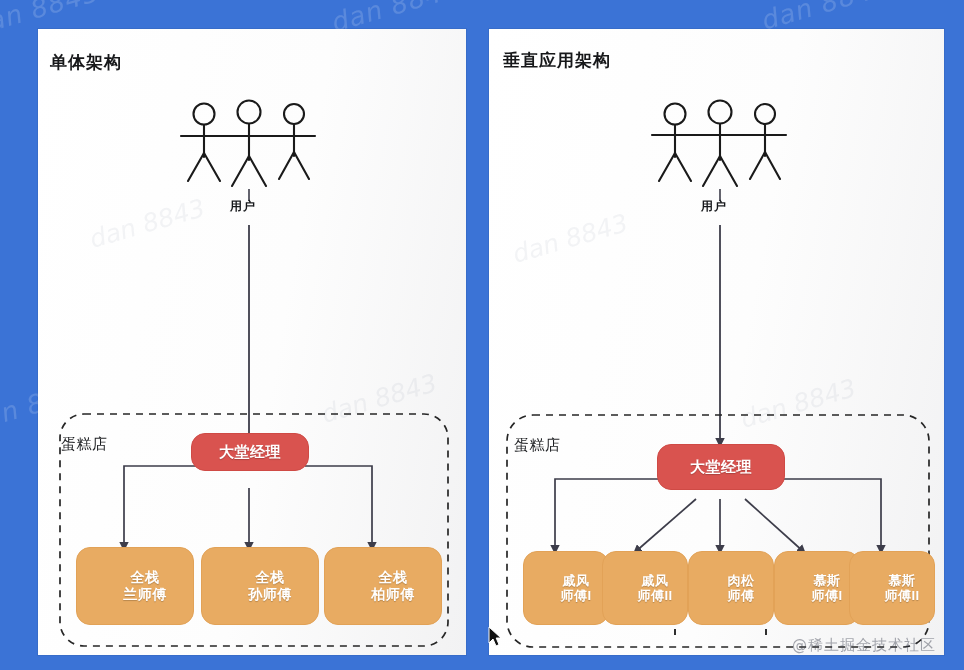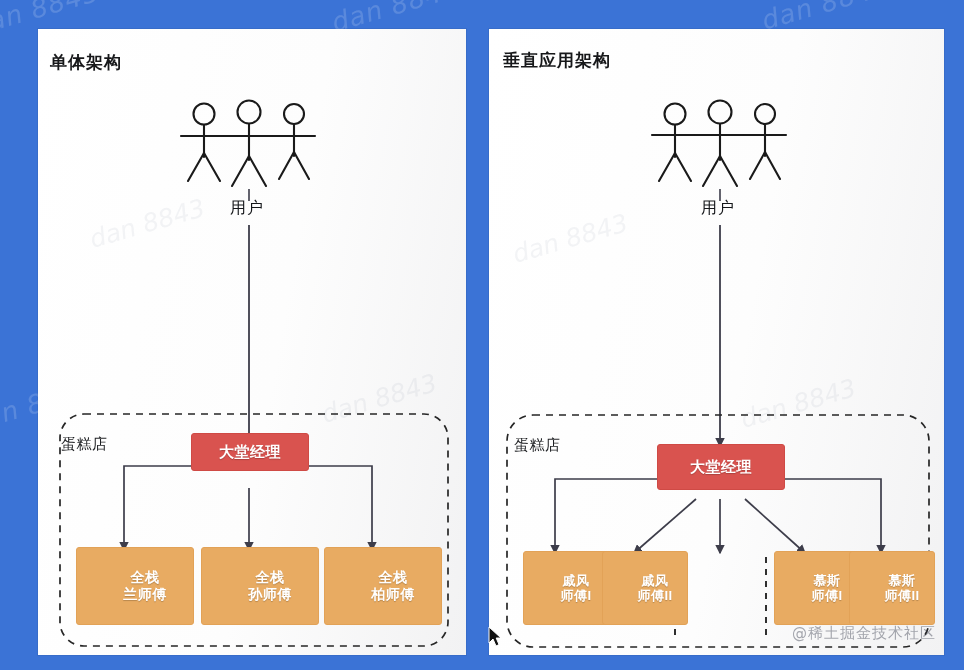--- a/index.html
+++ b/index.html
@@ -72,21 +72,21 @@
   .stage { position: absolute; inset: 0; }
   svg.draw { position: absolute; left: 0; top: 0; overflow: visible; }
 
   
   .node {
     position: absolute;
     display: flex;
     flex-direction: column;
     align-items: center;
     justify-content: center;
-    border-radius: 3px;
+    border-radius: 14px;
     color: #ffffff;
     font-weight: bold;
     text-align: right;
     line-height: 1.18;
     letter-spacing: 0.5px;
     text-shadow: 0 1px 1px rgba(0,0,0,0.22);
     z-index: 5;
   }
   .node.manager {
     background: #d9534f;
@@ -105,32 +105,32 @@
     position: absolute;
     font-size: 15px;
     font-weight: normal;
     color: #1d1f22;
     z-index: 5;
     letter-spacing: 0.5px;
     margin-left: 11px;
   }
   .user-label {
     position: absolute;
-    font-size: 16px;
-    font-weight: normal;
+    font-size: 12px;
+    font-weight: bold;
     color: #15171a;
     z-index: 5;
     letter-spacing: 1px;
   }
 
   
   #site-watermark {
     position: absolute;
     right: 8px;
-    bottom: 12px;
+    bottom: 0;
     font-size: 15px;
     color: rgba(60,65,80,0.45);
     font-family: "DejaVu Sans", sans-serif;
     letter-spacing: 1px;
     z-index: 9;
     white-space: nowrap;
   }
   
   #cursor { position: absolute; left: 488px; top: 626px; z-index: 20; }
 </style>
@@ -283,20 +283,24 @@
       </div>
 
       <div class="node worker" style="left:34px;  top:522px; width:64px; height:72px; font-size:13px;">
         <span class="ln">戚风</span>
         <span class="ln">师傅I</span>
       </div>
       <div class="node worker" style="left:113px; top:522px; width:64px; height:72px; font-size:13px;">
         <span class="ln">戚风</span>
         <span class="ln">师傅II</span>
       </div>
+      <div class="node worker" style="left:199px; top:522px; width:64px; height:72px; font-size:13px;">
+        <span class="ln">肉松</span>
+        <span class="ln">师傅</span>
+      </div>
       <div class="node worker" style="left:285px; top:522px; width:64px; height:72px; font-size:13px;">
         <span class="ln">慕斯</span>
         <span class="ln">师傅I</span>
       </div>
       <div class="node worker" style="left:360px; top:522px; width:64px; height:72px; font-size:13px;">
         <span class="ln">慕斯</span>
         <span class="ln">师傅II</span>
       </div>
     </div>
 

